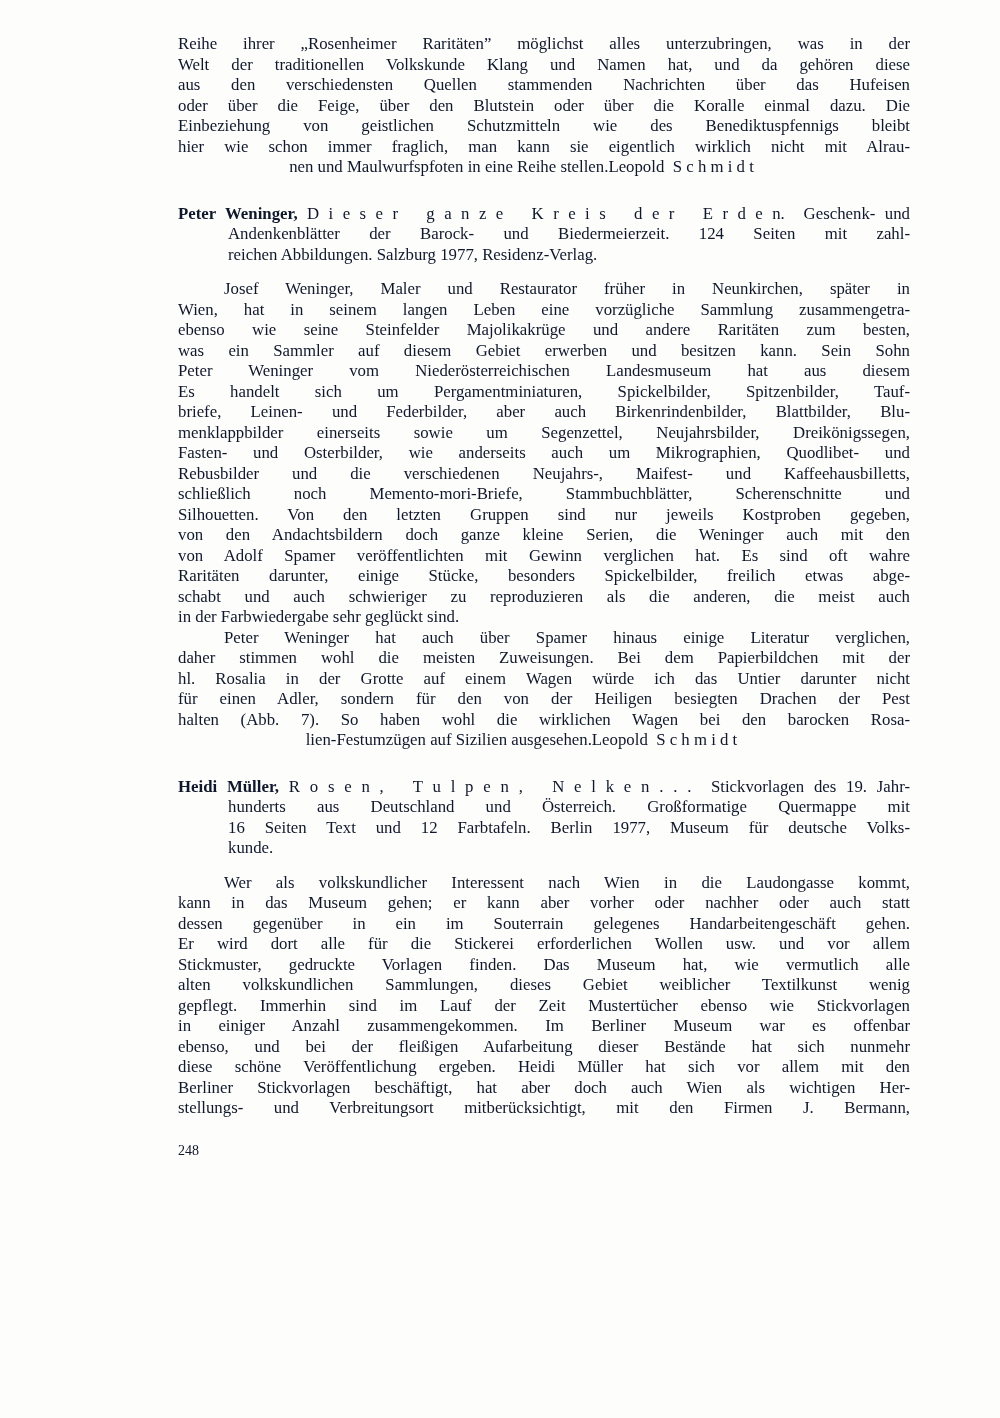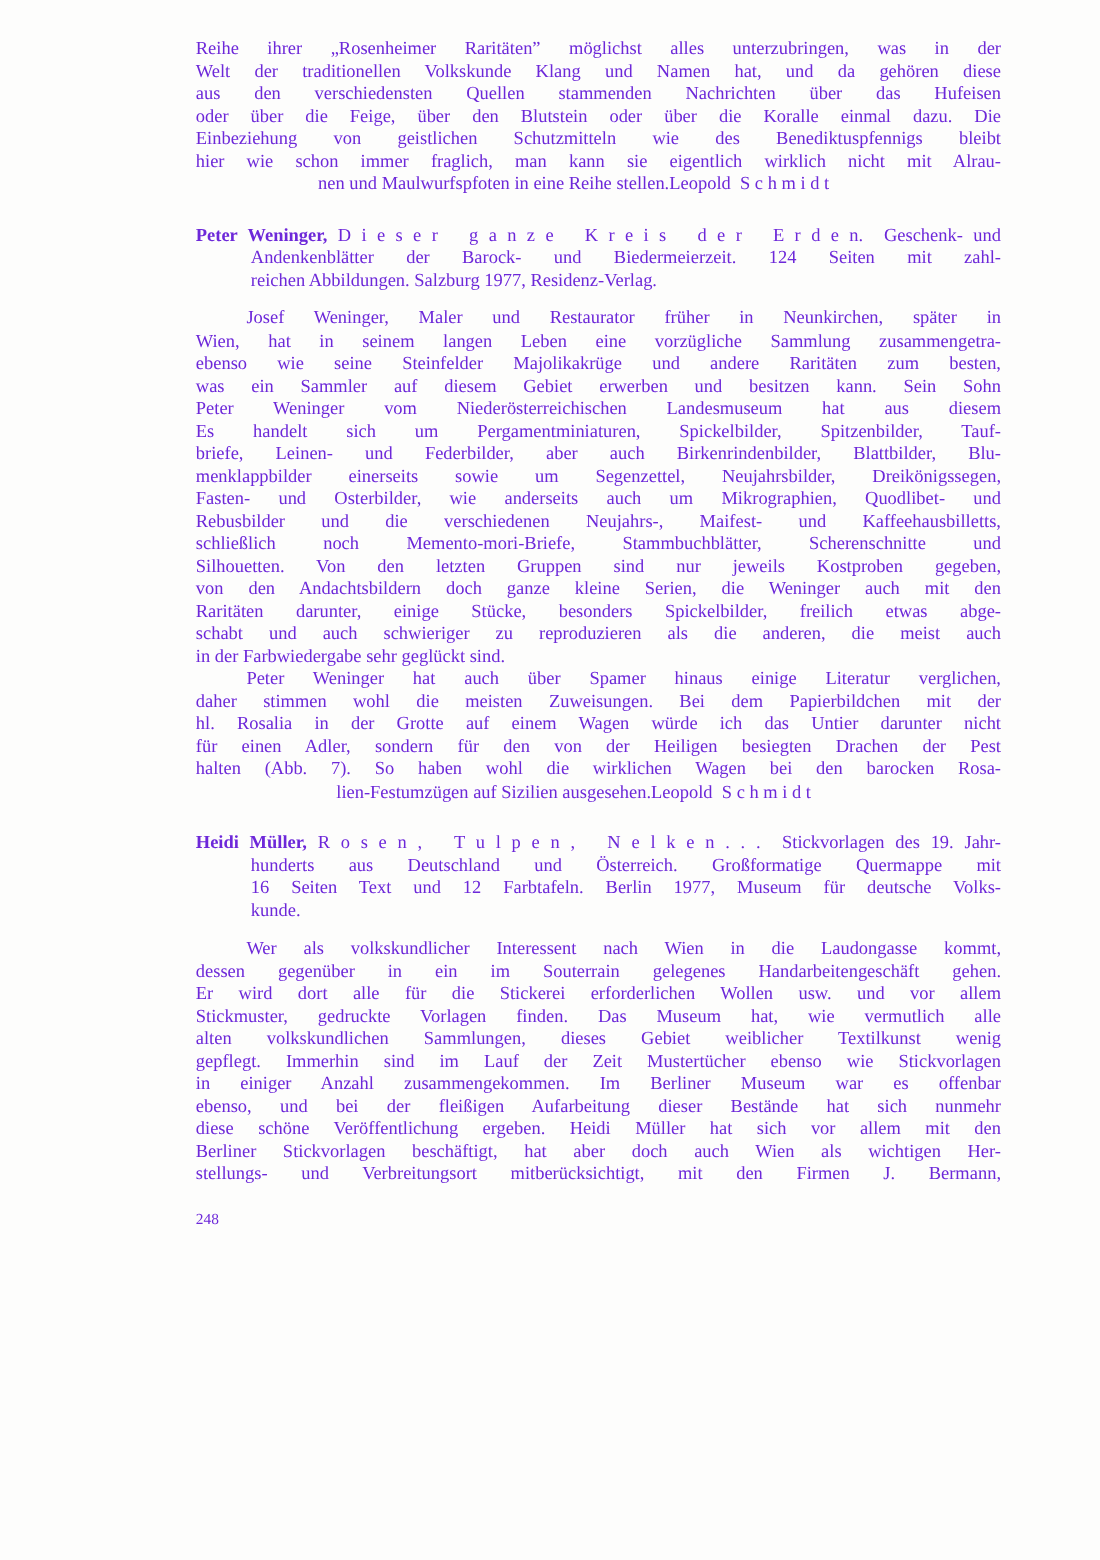--- a/index.html
+++ b/index.html
@@ -9,21 +9,21 @@
     height: 1418px;
     background: #fdfdfc;
     overflow: hidden;
   }
   .page {
     position: relative;
     width: 1000px;
     height: 1418px;
     background: #fdfdfc;
     font-family: "Liberation Serif", "DejaVu Serif", serif;
-    color: #6d28d9;
+    color: #0f172a;
   }
   .textblock {
     position: absolute;
     left: 178px;
     top: 34px;
     width: 732px;
   }
   .block { margin: 0; }
   .ln {
     font-size: 16.8px;
@@ -86,20 +86,21 @@
       <div class="ln jl">was ein Sammler auf diesem Gebiet erwerben und besitzen kann. Sein Sohn</div>
       <div class="ln jl">Peter Weninger vom Niederösterreichischen Landesmuseum hat aus diesem</div>
       <div class="ln jl">Es handelt sich um Pergamentminiaturen, Spickelbilder, Spitzenbilder, Tauf-</div>
       <div class="ln jl">briefe, Leinen- und Federbilder, aber auch Birkenrindenbilder, Blattbilder, Blu-</div>
       <div class="ln jl">menklappbilder einerseits sowie um Segenzettel, Neujahrsbilder, Dreikönigssegen,</div>
       <div class="ln jl">Fasten- und Osterbilder, wie anderseits auch um Mikrographien, Quodlibet- und</div>
       <div class="ln jl">Rebusbilder und die verschiedenen Neujahrs-, Maifest- und Kaffeehausbilletts,</div>
       <div class="ln jl">schließlich noch Memento-mori-Briefe, Stammbuchblätter, Scherenschnitte und</div>
       <div class="ln jl">Silhouetten. Von den letzten Gruppen sind nur jeweils Kostproben gegeben,</div>
       <div class="ln jl">von den Andachtsbildern doch ganze kleine Serien, die Weninger auch mit den</div>
+      <div class="ln jl">von Adolf Spamer veröffentlichten mit Gewinn verglichen hat. Es sind oft wahre</div>
       <div class="ln jl">Raritäten darunter, einige Stücke, besonders Spickelbilder, freilich etwas abge-</div>
       <div class="ln jl">schabt und auch schwieriger zu reproduzieren als die anderen, die meist auch</div>
       <div class="ln">in der Farbwiedergabe sehr geglückt sind.</div>
     </section>
 
     <section class="block indent">
       <div class="ln jl">Peter Weninger hat auch über Spamer hinaus einige Literatur verglichen,</div>
       <div class="ln jl">daher stimmen wohl die meisten Zuweisungen. Bei dem Papierbildchen mit der</div>
       <div class="ln jl">hl. Rosalia in der Grotte auf einem Wagen würde ich das Untier darunter nicht</div>
       <div class="ln jl">für einen Adler, sondern für den von der Heiligen besiegten Drachen der Pest</div>
@@ -112,20 +113,21 @@
 
     <section class="block heading m-heading">
       <div class="ln jl"><span class="bold">Heidi Müller,</span><span> R o s e n ,   T u l p e n ,   N e l k e n . . .  Stickvorlagen des 19. Jahr-</span></div>
       <div class="ln jl">hunderts aus Deutschland und Österreich. Großformatige Quermappe mit</div>
       <div class="ln jl">16 Seiten Text und 12 Farbtafeln. Berlin 1977, Museum für deutsche Volks-</div>
       <div class="ln">kunde.</div>
     </section>
 
     <section class="block indent m-after-heading">
       <div class="ln jl">Wer als volkskundlicher Interessent nach Wien in die Laudongasse kommt,</div>
+      <div class="ln jl">kann in das Museum gehen; er kann aber vorher oder nachher oder auch statt</div>
       <div class="ln jl">dessen gegenüber in ein im Souterrain gelegenes Handarbeitengeschäft gehen.</div>
       <div class="ln jl">Er wird dort alle für die Stickerei erforderlichen Wollen usw. und vor allem</div>
       <div class="ln jl">Stickmuster, gedruckte Vorlagen finden. Das Museum hat, wie vermutlich alle</div>
       <div class="ln jl">alten volkskundlichen Sammlungen, dieses Gebiet weiblicher Textilkunst wenig</div>
       <div class="ln jl">gepflegt. Immerhin sind im Lauf der Zeit Mustertücher ebenso wie Stickvorlagen</div>
       <div class="ln jl">in einiger Anzahl zusammengekommen. Im Berliner Museum war es offenbar</div>
       <div class="ln jl">ebenso, und bei der fleißigen Aufarbeitung dieser Bestände hat sich nunmehr</div>
       <div class="ln jl">diese schöne Veröffentlichung ergeben. Heidi Müller hat sich vor allem mit den</div>
       <div class="ln jl">Berliner Stickvorlagen beschäftigt, hat aber doch auch Wien als wichtigen Her-</div>
       <div class="ln jl">stellungs- und Verbreitungsort mitberücksichtigt, mit den Firmen J. Bermann,</div>

